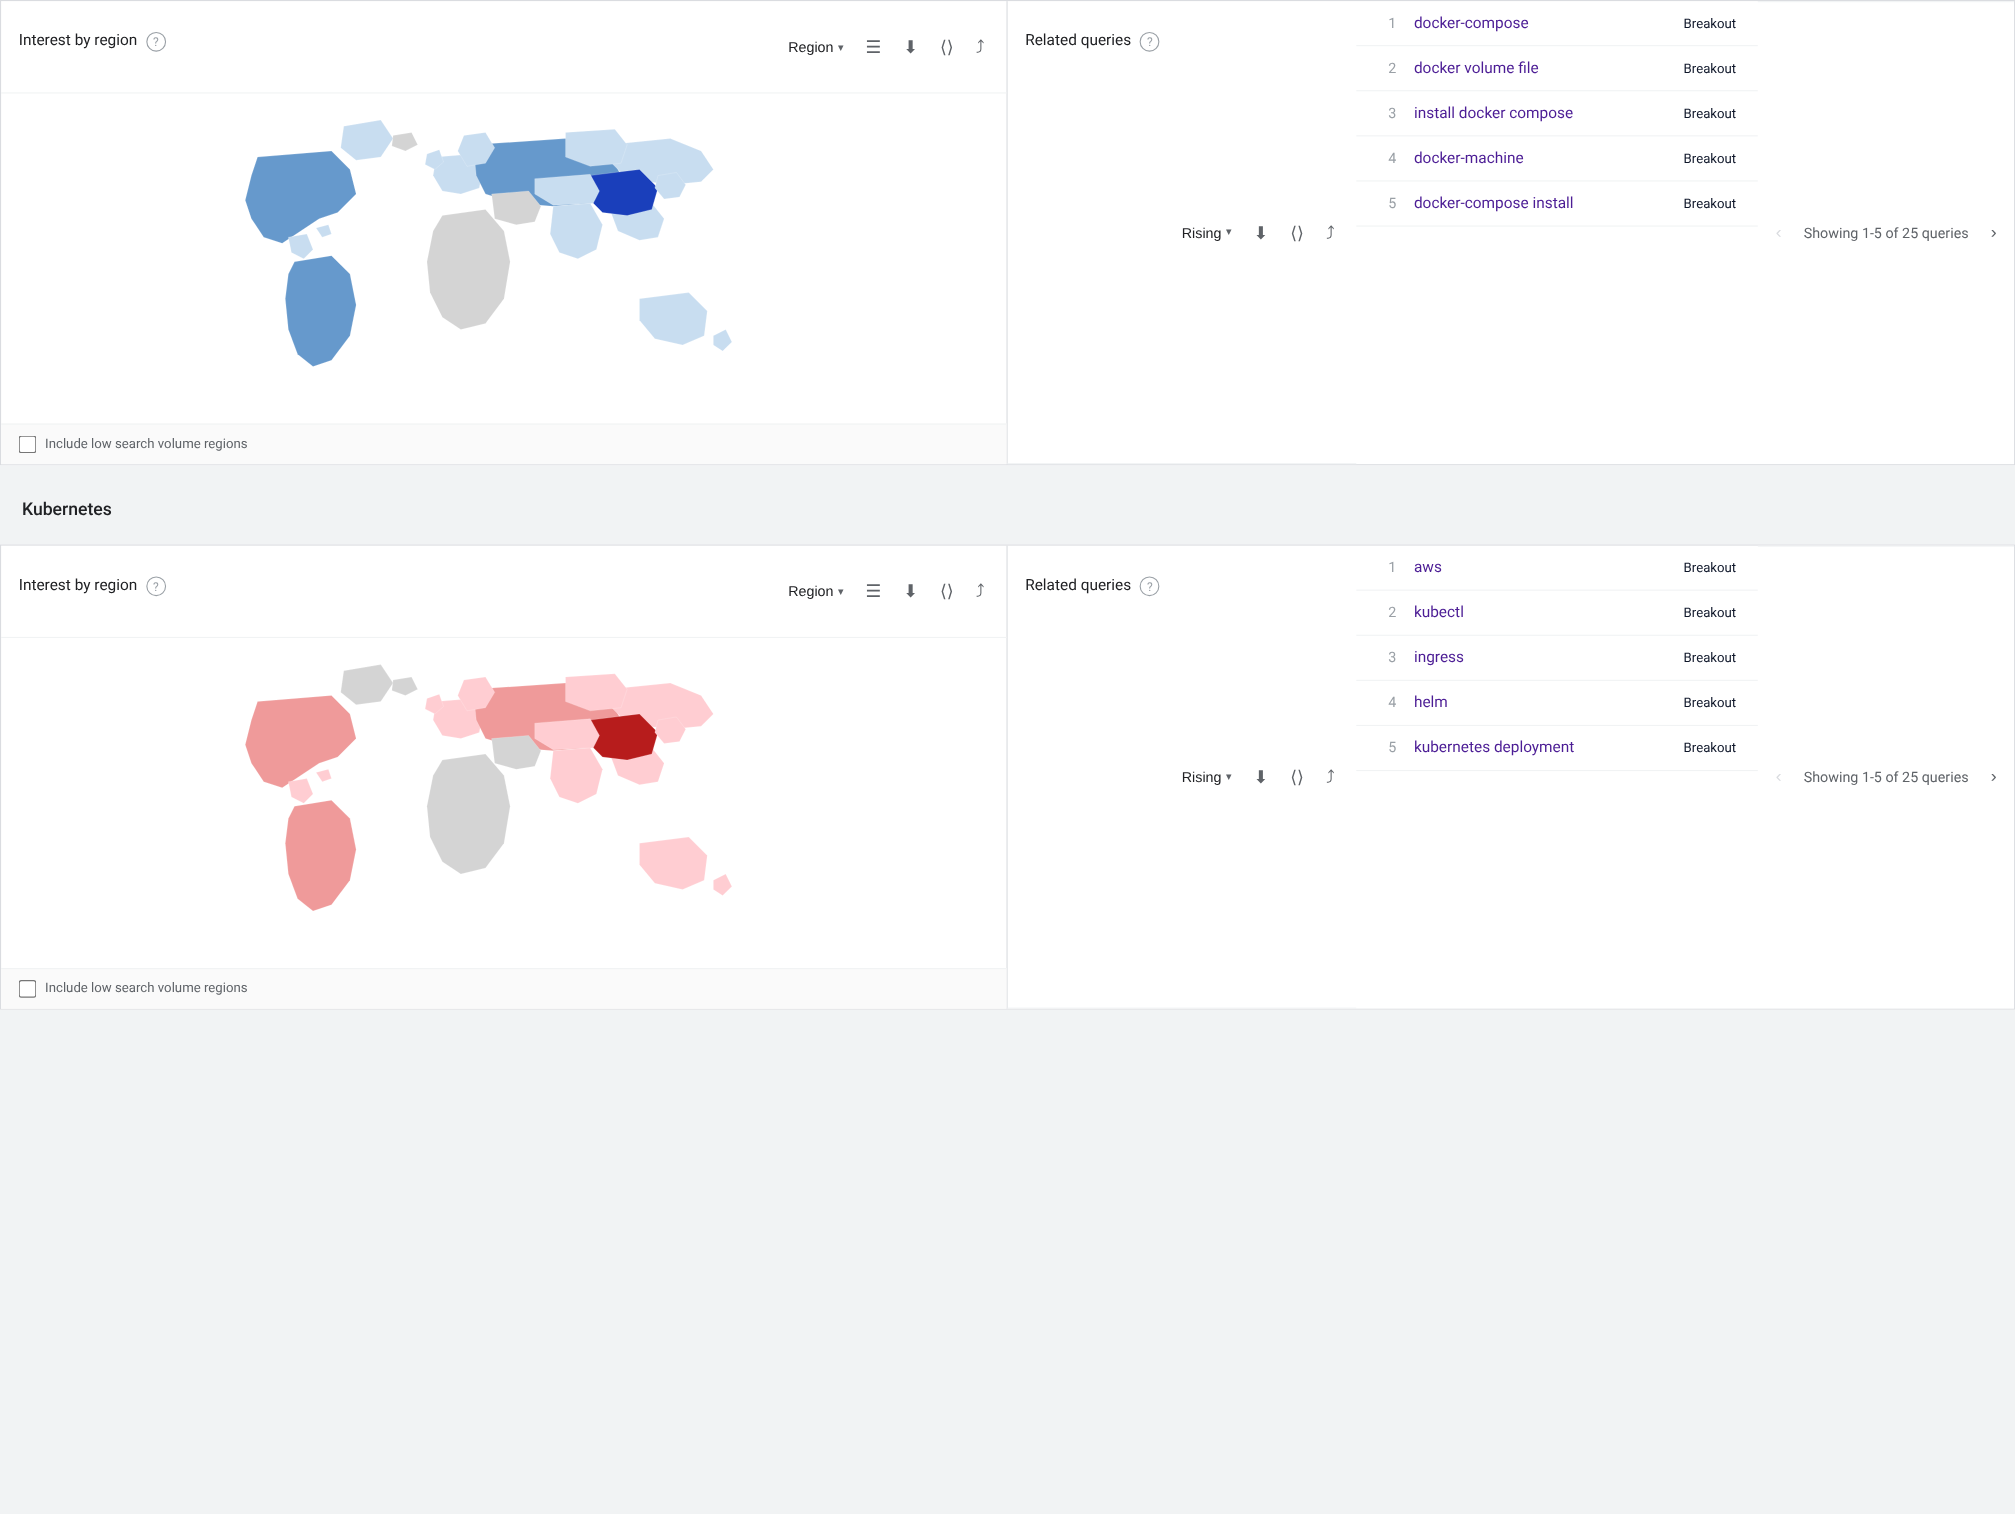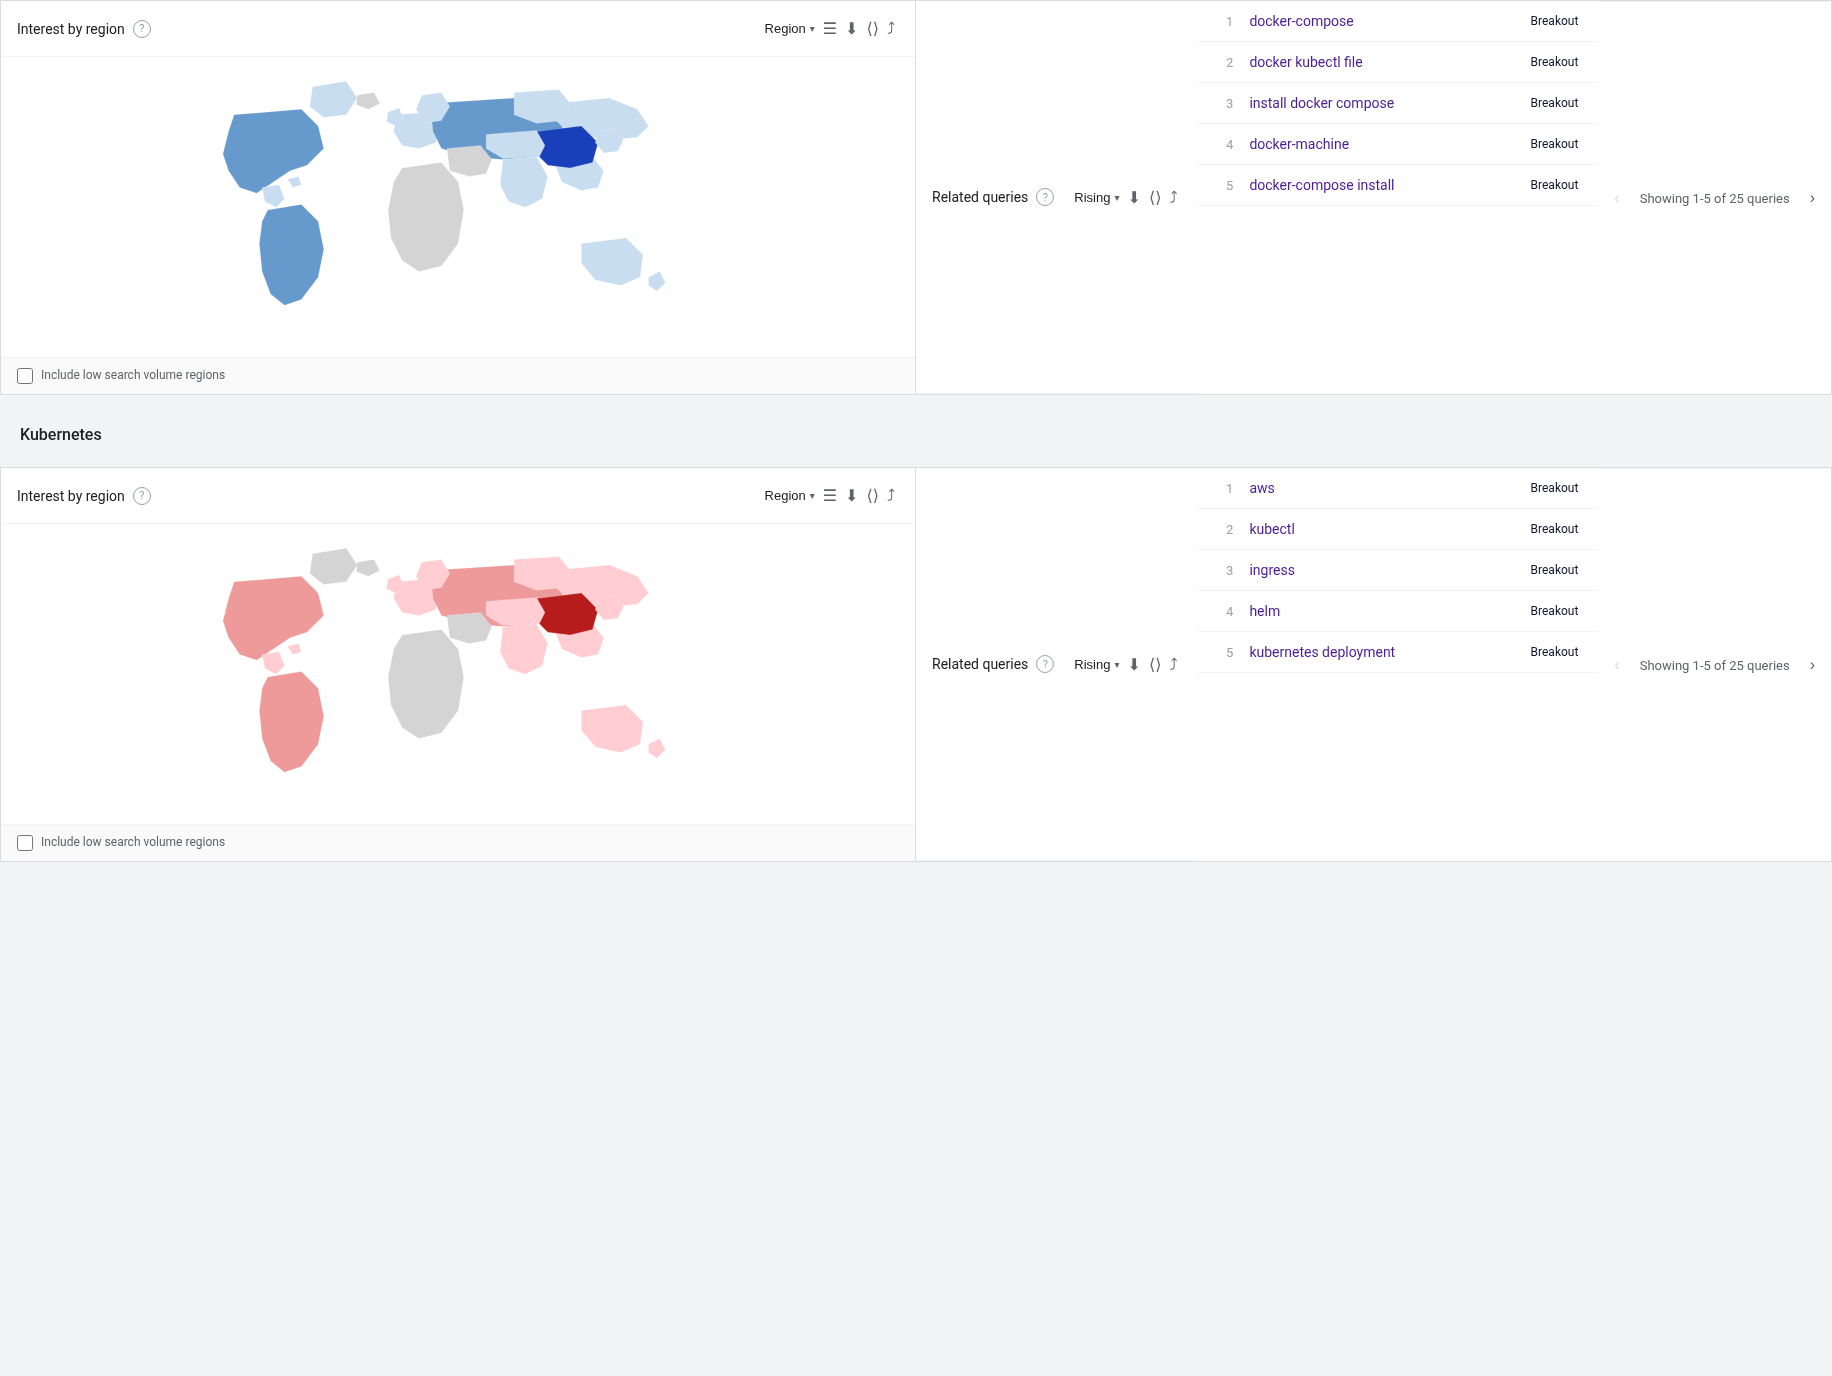--- a/index.html
+++ b/index.html
@@ -45,22 +45,21 @@
     
     .panel-right {
       flex: 0 0 50%;
       display: flex;
       flex-direction: row;
     }
 
     
     .panel-header {
       display: flex;
-      align-items: center;
-      padding: 14px 16px;
+      padding: 28px 16px;
       border-bottom: 1px solid #f1f3f4;
       gap: 8px;
     }
 
     .panel-title {
       font-size: 14px;
       color: #202124;
       font-weight: 400;
     }
 
@@ -75,20 +74,21 @@
       color: #9aa0a6;
       font-size: 11px;
       cursor: pointer;
     }
 
     .spacer { flex: 1; }
 
     .header-controls {
       display: flex;
       align-items: center;
+      gap: 12px;
     }
 
     .dropdown-btn {
       display: flex;
       align-items: center;
       gap: 4px;
       color: #202124;
       font-size: 13px;
       cursor: pointer;
       background: none;
@@ -323,21 +323,21 @@
 
       <div class="queries-list">
 
       <div class="query-row">
       <span class="query-num">1</span>
       <span class="query-text">docker-compose</span>
       <span class="query-badge">Breakout</span>
     </div>
           <div class="query-row">
       <span class="query-num">2</span>
-      <span class="query-text">docker kubectl file</span>
+      <span class="query-text">docker volume file</span>
       <span class="query-badge">Breakout</span>
     </div>
           <div class="query-row">
       <span class="query-num">3</span>
       <span class="query-text">install docker compose</span>
       <span class="query-badge">Breakout</span>
     </div>
           <div class="query-row">
       <span class="query-num">4</span>
       <span class="query-text">docker-machine</span>

